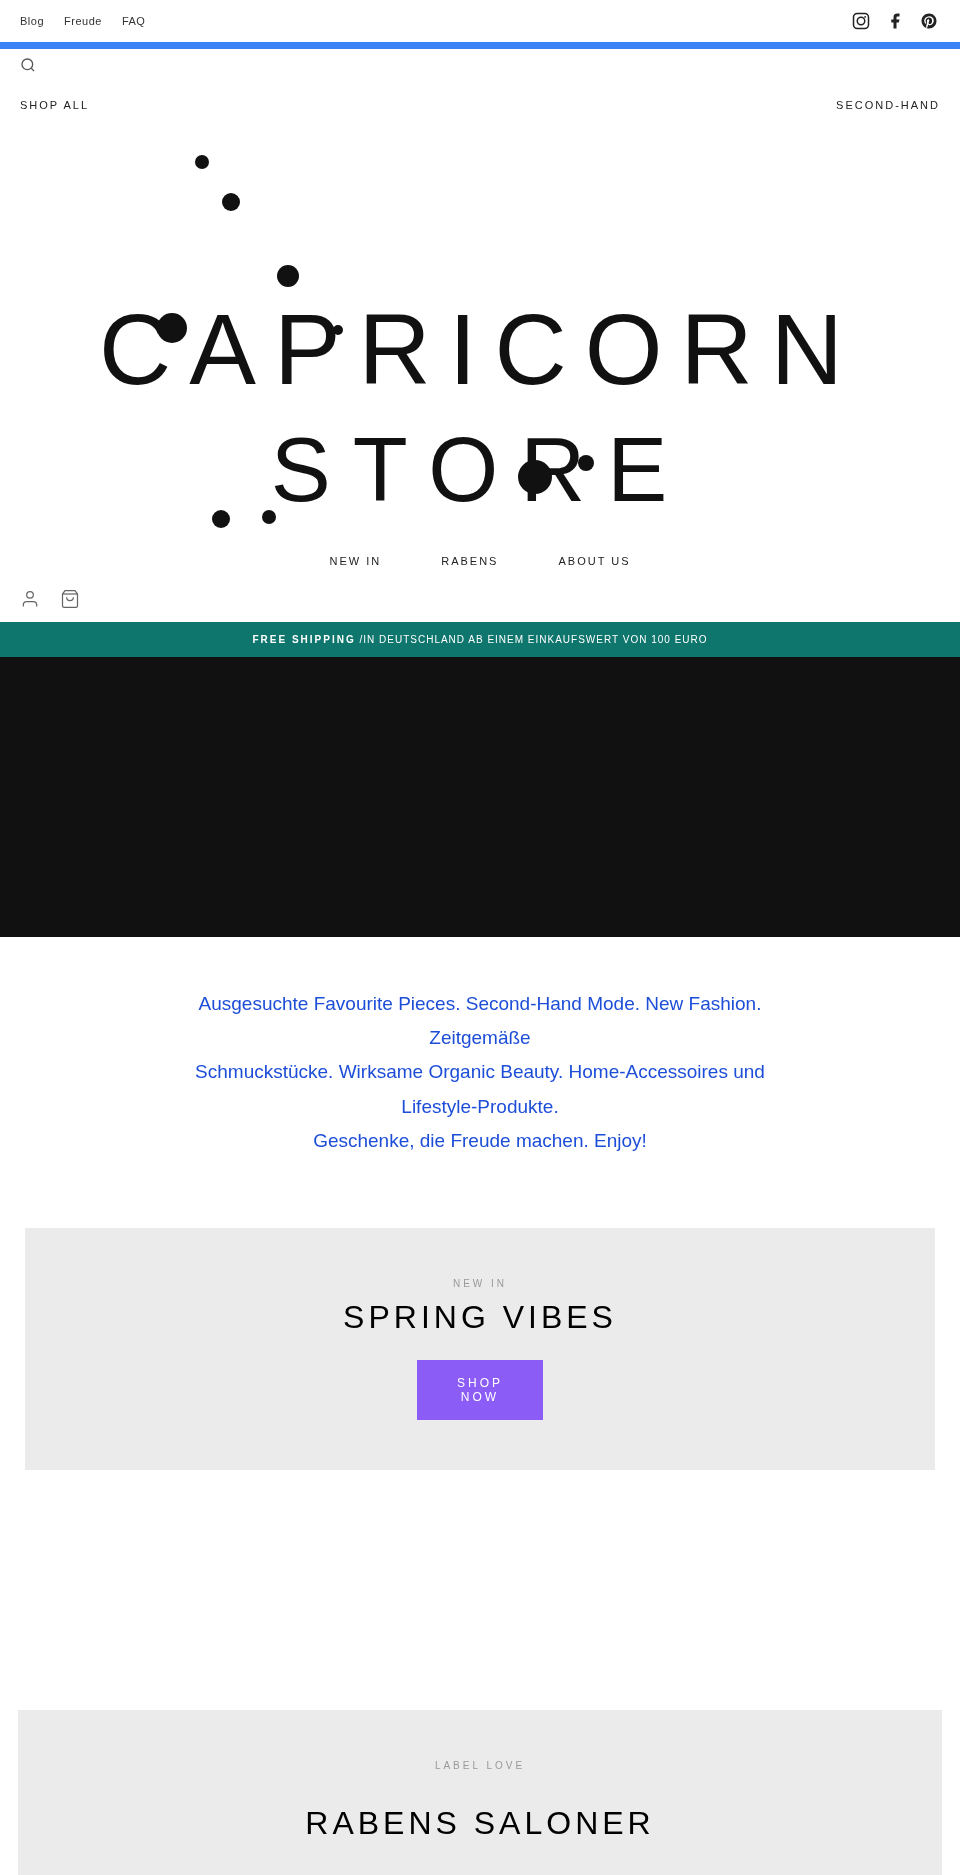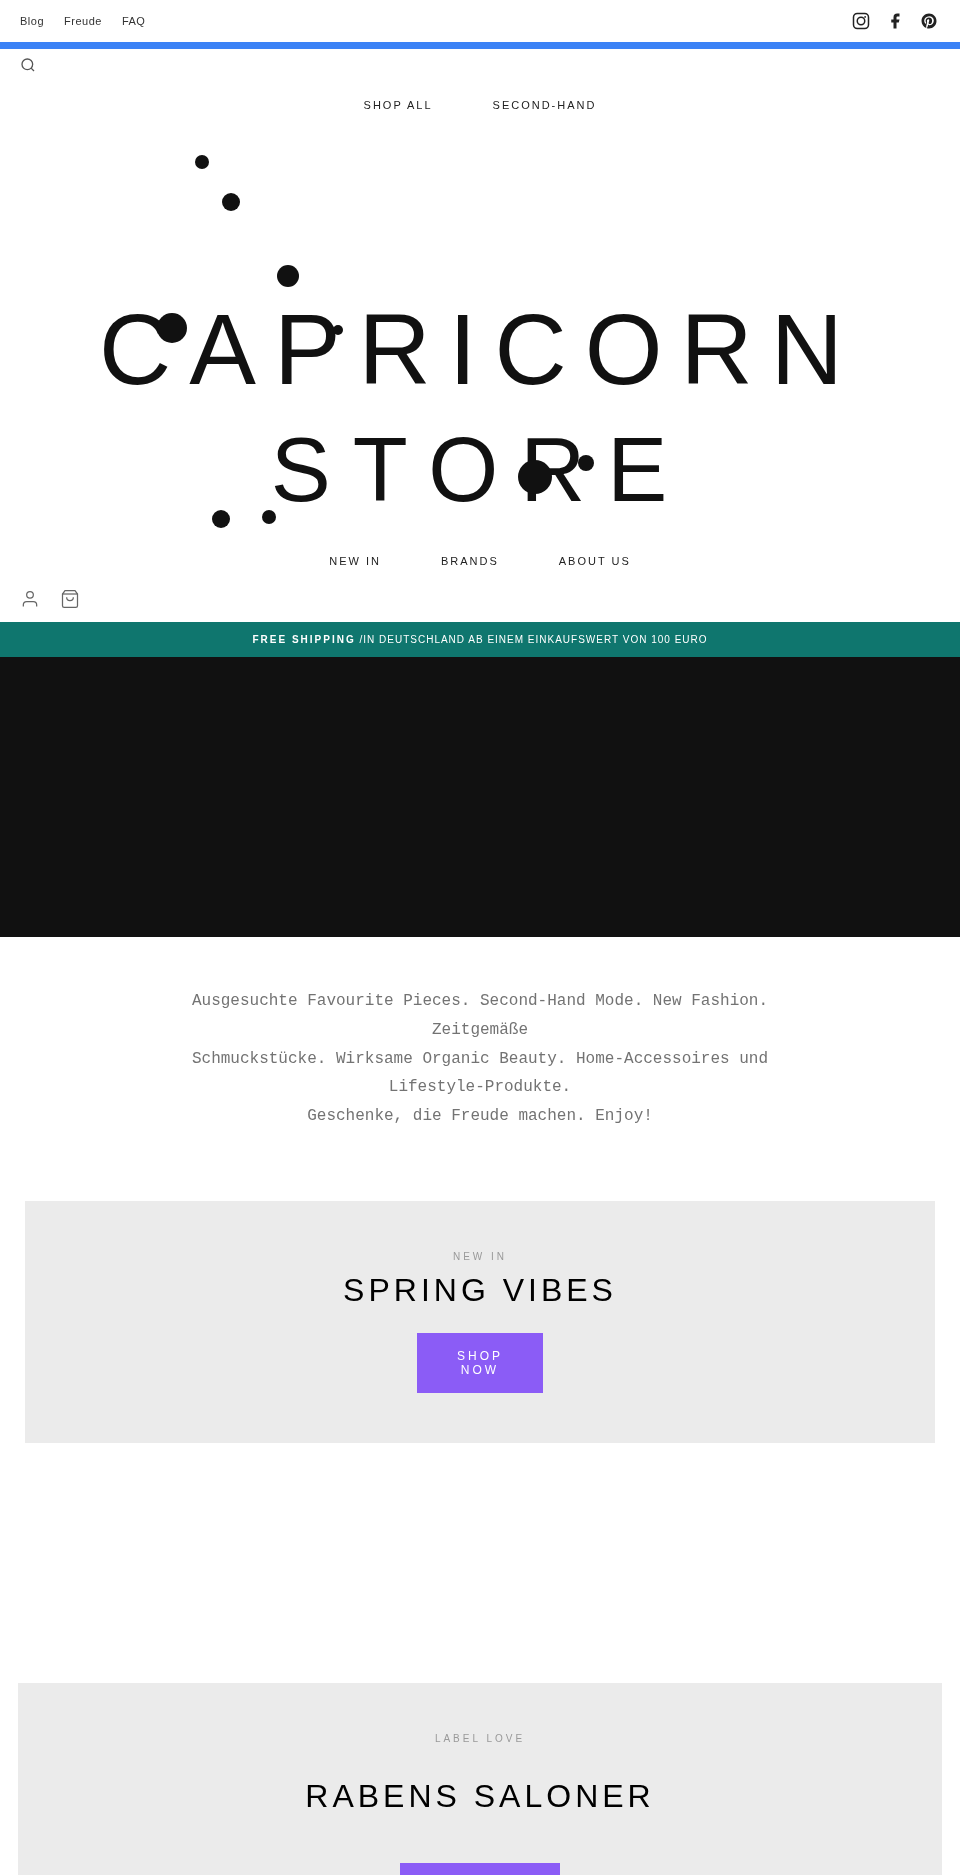--- a/index.html
+++ b/index.html
@@ -39,21 +39,21 @@
       height: 22px;
       display: inline-flex;
       align-items: center;
       justify-content: center;
       font-size: 14px;
     }
 
     
     .main-nav {
       display: flex;
-      justify-content: center;
+      justify-content: space-between;
       align-items: center;
       padding: 14px 20px;
       gap: 60px;
     }
     .nav-link {
       font-size: 11px;
       letter-spacing: 2px;
       color: #222;
       text-decoration: none;
       font-family: Arial, sans-serif;
@@ -154,24 +154,24 @@
       height: 280px;
       background: #111;
     }
 
     
     .description-section {
       padding: 50px 160px;
       text-align: center;
     }
     .description-section p {
-      font-size: 16px;
+      font-size: 19px;
       line-height: 1.8;
-      color: #737373;
-      font-family: Liberation Mono, monospace;
+      color: #1d4ed8;
+      font-family: Liberation Sans, sans-serif;
     }
 
     
     .section-block {
       margin: 20px 25px;
       background: #ebebeb;
       padding: 50px 20px;
       display: flex;
       flex-direction: column;
       align-items: center;
@@ -285,21 +285,21 @@
   <div class="dot" style="top:385px;left:262px;width:14px;height:14px;"></div>
 
   <div class="logo-text-container">
     <div class="logo-line1">CAPRICORN</div>
     <div class="logo-line2">STORE</div>
   </div>
 </div>
 
 <nav class="secondary-nav">
   <a href="#" class="nav-link">NEW IN</a>
-  <a href="#" class="nav-link">BRANDS</a>
+  <a href="#" class="nav-link">RABENS</a>
   <a href="#" class="nav-link">ABOUT US</a>
 </nav>
 
 <div class="utility-icons">
   <button class="util-icon">
     <svg width="20" height="20" viewBox="0 0 24 24" fill="none" stroke="#666" stroke-width="1.5">
       <path d="M20 21v-2a4 4 0 0 0-4-4H8a4 4 0 0 0-4 4v2"></path>
       <circle cx="12" cy="7" r="4"></circle>
     </svg>
   </button>

